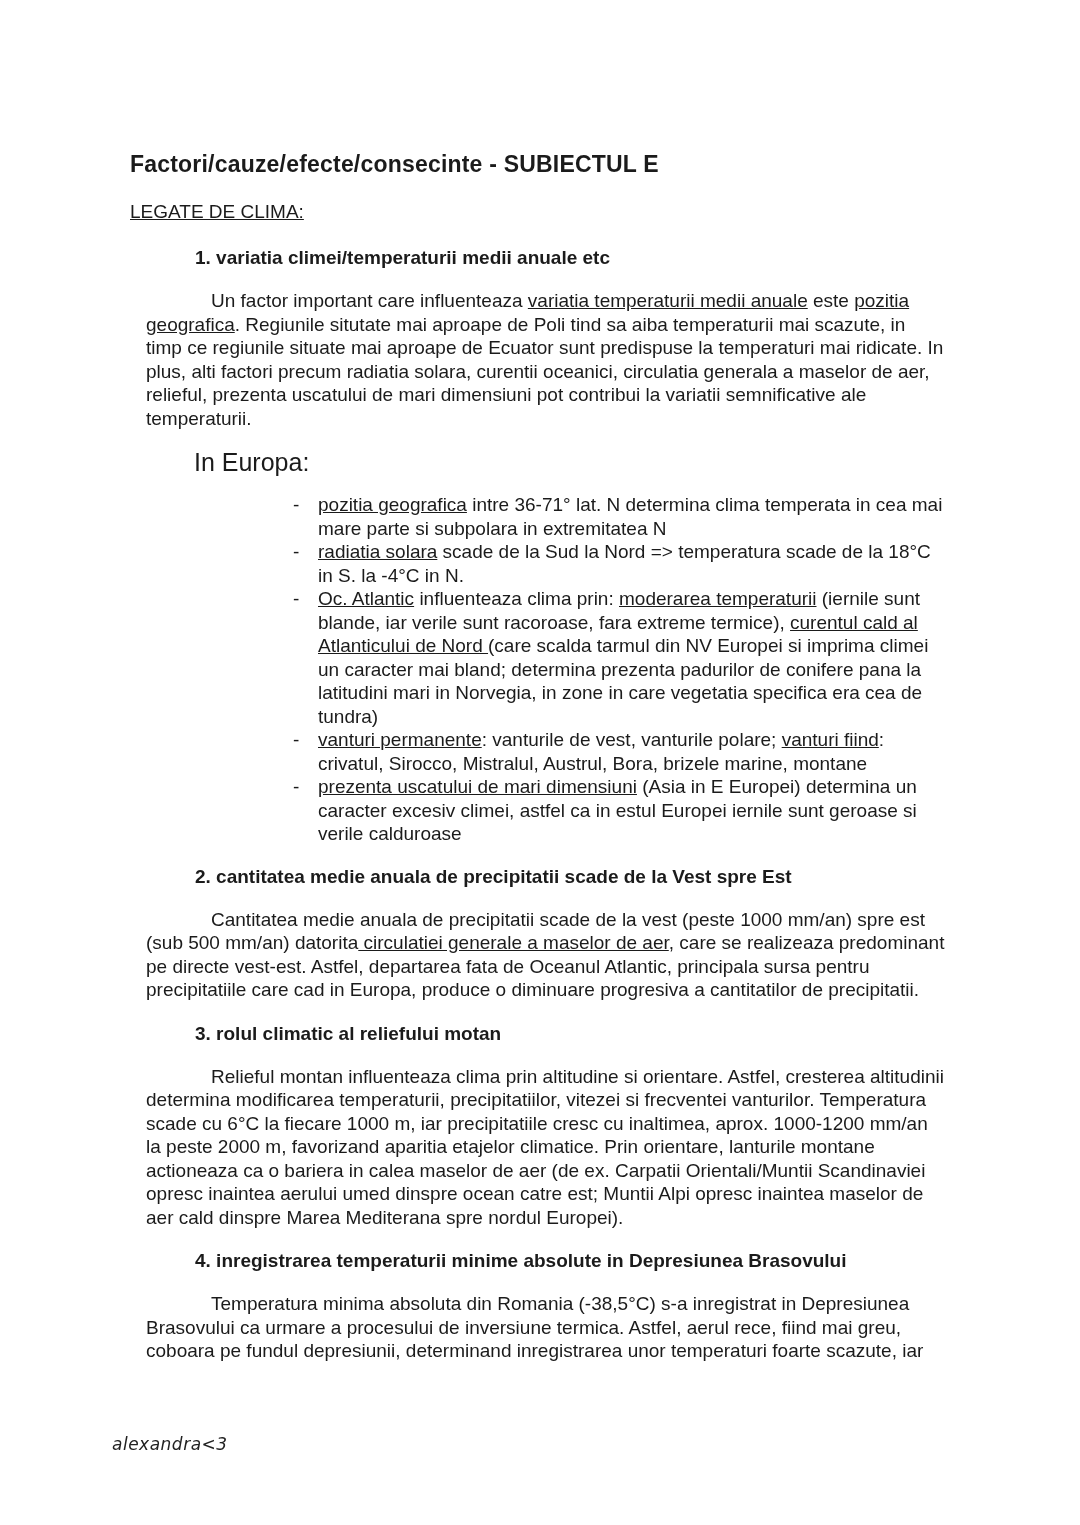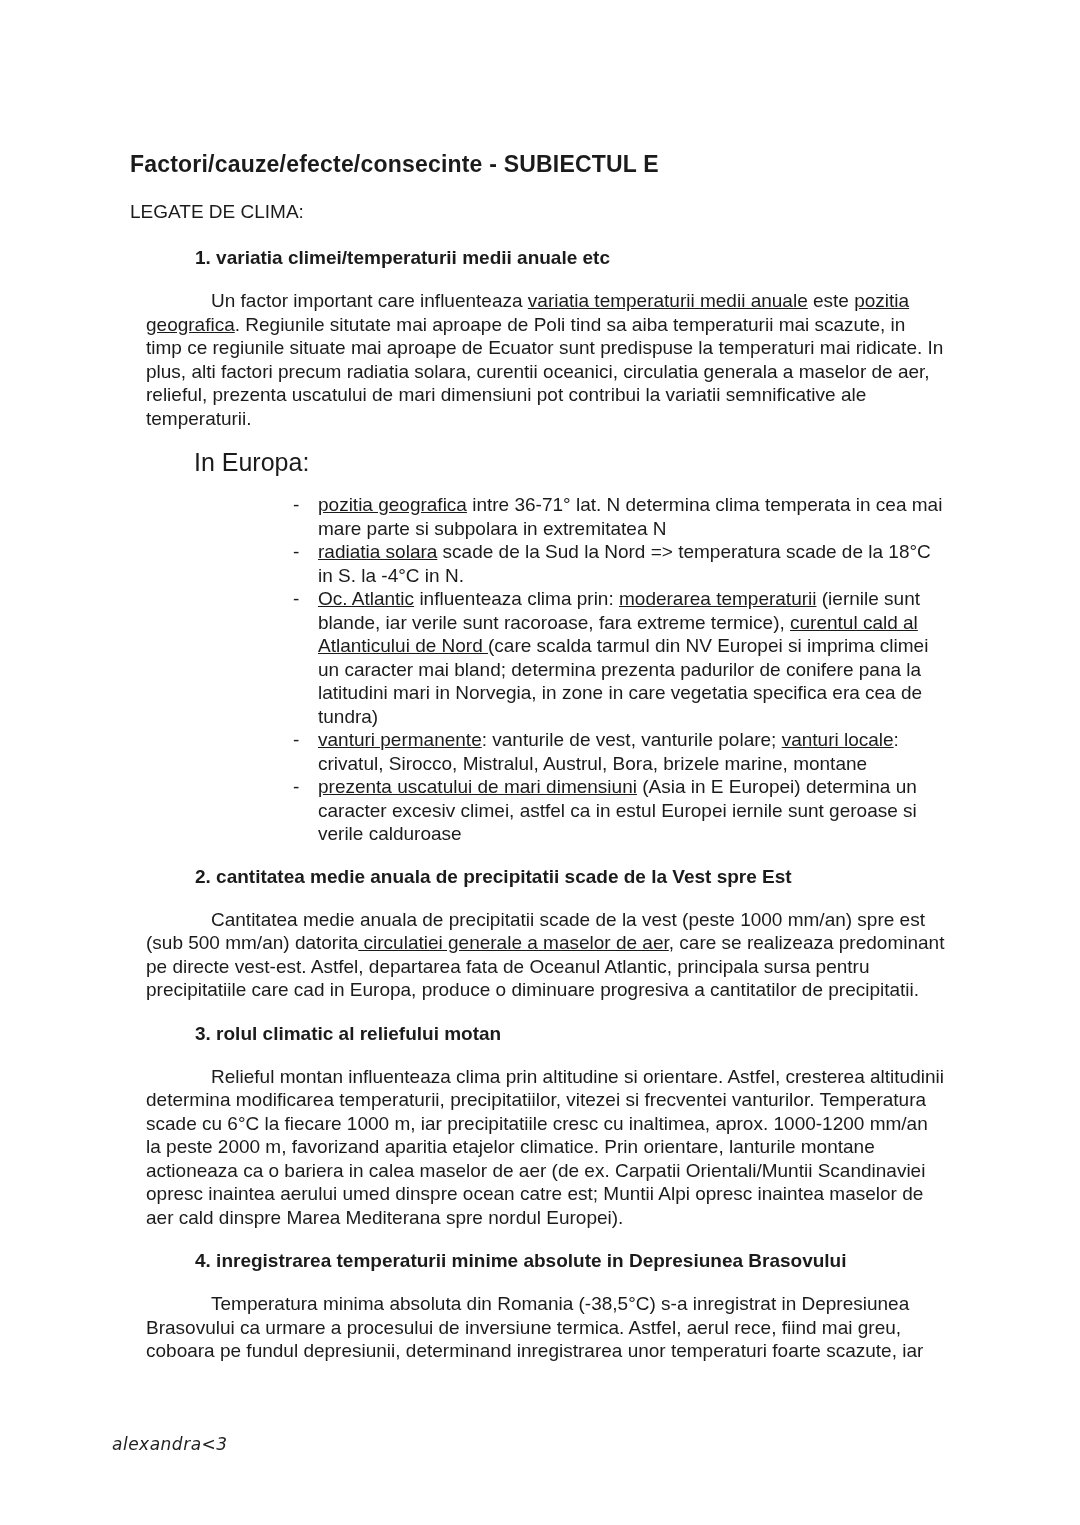--- a/index.html
+++ b/index.html
@@ -22,20 +22,21 @@
   .doc-title {
     font-size: 23px;
     font-weight: 700;
     line-height: 28px;
     margin: 0 0 22px 0;
     letter-spacing: 0.2px;
   }
   .doc-subtitle {
     font-size: 19px;
     line-height: 24px;
+    text-decoration: underline;
     margin: 0 0 22px 0;
   }
   .sec-heading {
     font-size: 19px;
     font-weight: 700;
     line-height: 24px;
     margin: 16px 0 19px 65px;
   }
   .para {
     font-size: 19px;
@@ -100,21 +101,21 @@
       <li>
         <span class="bullet-dash">-</span>
         <span class="bullet-text"><span class="u">radiatia solara</span><span> scade de la Sud la Nord =&gt; temperatura scade de la 18°C in S. la -4°C in N.</span></span>
       </li>
       <li>
         <span class="bullet-dash">-</span>
         <span class="bullet-text"><span class="u">Oc. Atlantic</span><span> influenteaza clima prin: </span><span class="u">moderarea temperaturii</span><span> (iernile sunt blande, iar verile sunt racoroase, fara extreme termice), </span><span class="u">curentul cald al Atlanticului de Nord </span><span>(care scalda tarmul din NV Europei si imprima climei un caracter mai bland; determina prezenta padurilor de conifere pana la latitudini mari in Norvegia, in zone in care vegetatia specifica era cea de tundra)</span></span>
       </li>
       <li>
         <span class="bullet-dash">-</span>
-        <span class="bullet-text"><span class="u">vanturi permanente</span><span>: vanturile de vest, vanturile polare; </span><span class="u">vanturi locale</span><span>: crivatul, Sirocco, Mistralul, Austrul, Bora, brizele marine, montane</span></span>
+        <span class="bullet-text"><span class="u">vanturi permanente</span><span>: vanturile de vest, vanturile polare; </span><span class="u">vanturi fiind</span><span>: crivatul, Sirocco, Mistralul, Austrul, Bora, brizele marine, montane</span></span>
       </li>
       <li>
         <span class="bullet-dash">-</span>
         <span class="bullet-text"><span class="u">prezenta uscatului de mari dimensiuni</span><span> (Asia in E Europei) determina un caracter excesiv climei, astfel ca in estul Europei iernile sunt geroase si verile calduroase</span></span>
       </li>
     </ul>
 
     <div class="sec-heading">2. cantitatea medie anuala de precipitatii scade de la Vest spre Est</div>
     <p class="para"><span>Cantitatea medie anuala de precipitatii scade de la vest (peste 1000 mm/an) spre est (sub 500 mm/an) datorita</span><span class="u"> circulatiei generale a maselor de aer</span><span>, care se realizeaza predominant pe directe vest-est. Astfel, departarea fata de Oceanul Atlantic, principala sursa pentru precipitatiile care cad in Europa, produce o diminuare progresiva a cantitatilor de precipitatii.</span></p>
 

